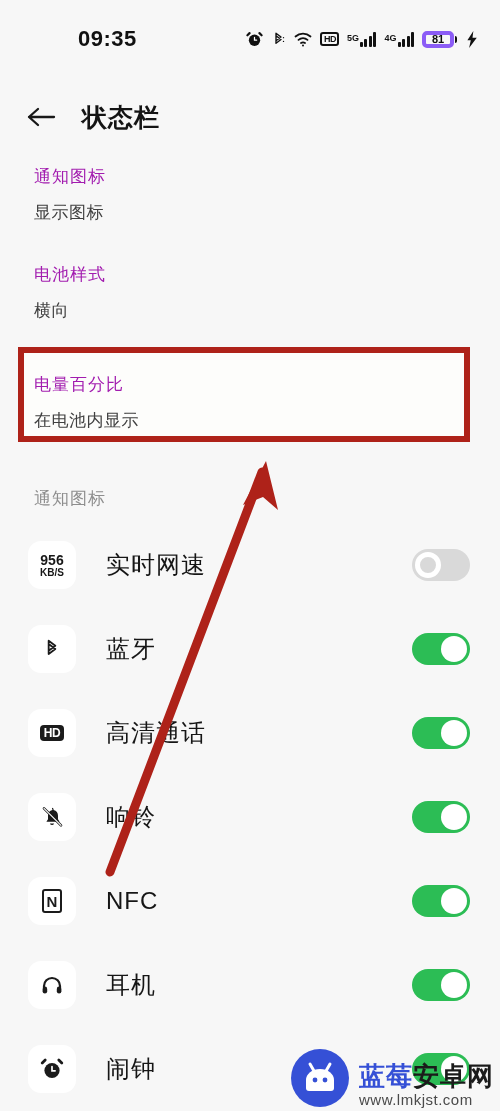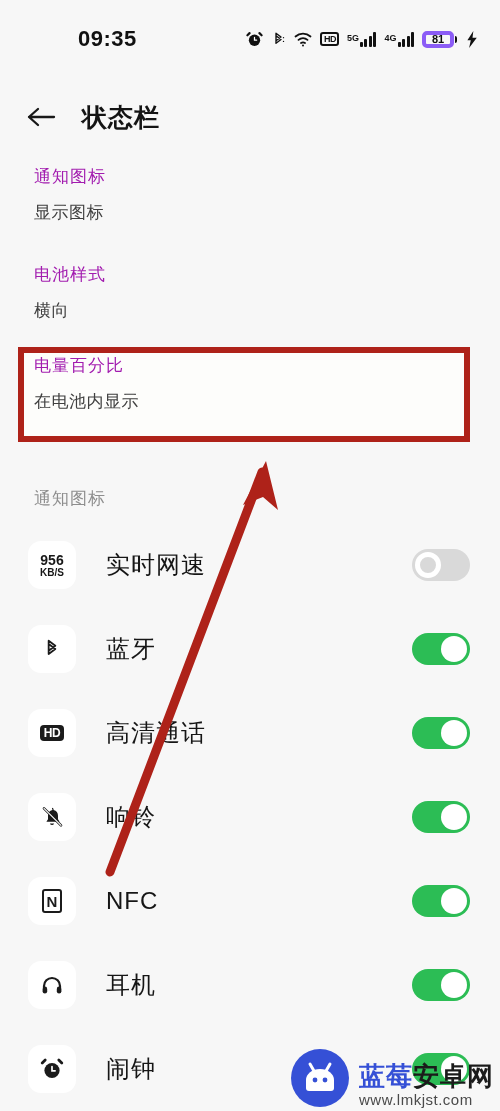--- a/index.html
+++ b/index.html
@@ -160,21 +160,21 @@
   .entry-sub {
     font-size: 17px;
     color: #404040;
     margin-top: 8px;
     letter-spacing: 0.5px;
     line-height: 22px;
   }
   #entry-notification { top: 160px; }
   #entry-battery-style { top: 258px; }
   #entry-battery-percent {
-    top: 349px;
+    top: 368px;
   }
 
   
   .highlight-box {
     position: absolute;
     left: 18px;
     top: 347px;
     width: 452px;
     height: 95px;
     border: 6px solid #ae2219;

